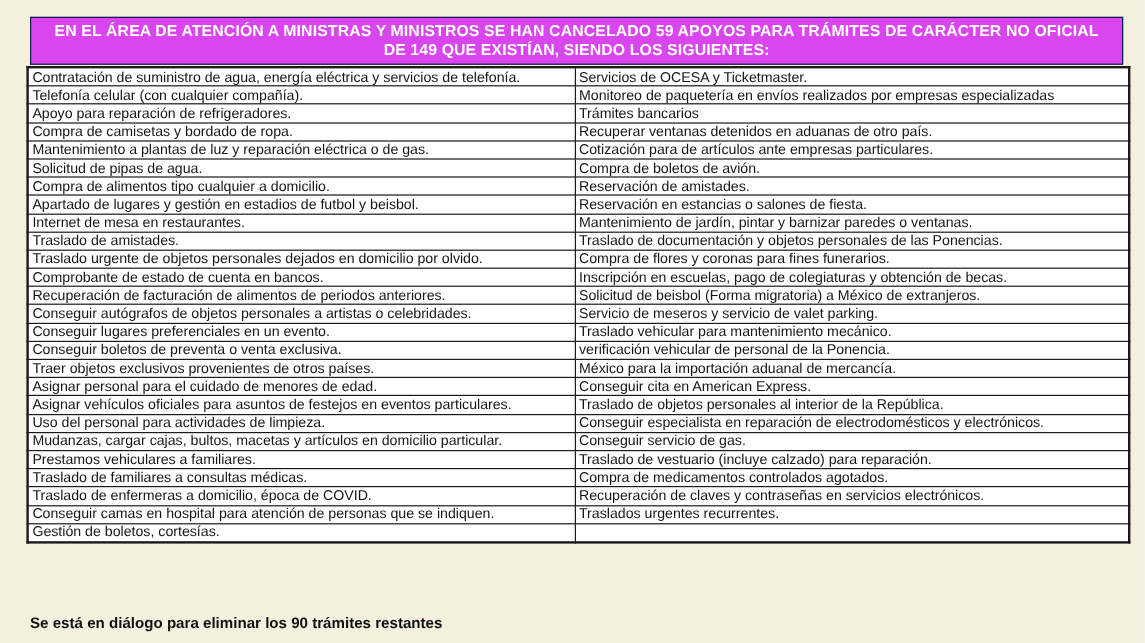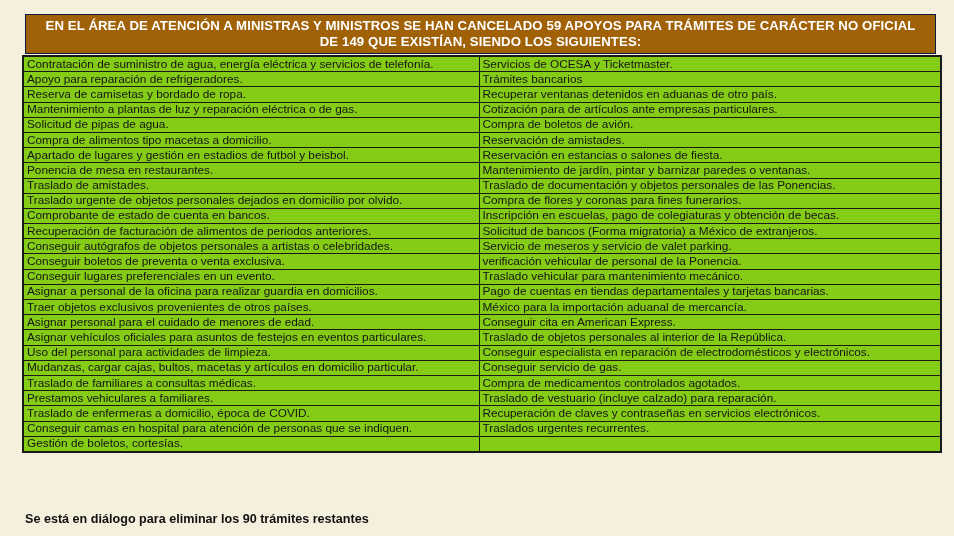--- a/index.html
+++ b/index.html
@@ -13,38 +13,38 @@
     background: #f5efde;
     font-family: "Liberation Sans", sans-serif;
     overflow: hidden;
   }
   .title-banner {
     position: absolute;
     left: 25px;
     top: 14px;
     width: 911px;
     box-sizing: border-box;
-    background: #a16207;
+    background: #d946ef;
     border: 1px solid #0e1c44;
     color: #ffffff;
     font-weight: bold;
     font-size: 13.2px;
     line-height: 16px;
     text-align: center;
     padding: 3px 10px;
     letter-spacing: 0.1px;
   }
   table.grid {
     position: absolute;
     left: 22px;
     top: 55px;
     width: 918px;
     border-collapse: collapse;
     table-layout: fixed;
-    background: #84cc16;
+    background: #ffffff;
     border: 2px solid #1a1a1a;
   }
   table.grid td {
     border: 1px solid #1a1a1a;
     font-size: 11.8px;
     line-height: 13px;
     height: 14.2px;
     padding: 0 3px;
     color: #141414;
     white-space: nowrap;
@@ -74,78 +74,78 @@
   <colgroup>
     <col class="left-col">
     <col class="right-col">
   </colgroup>
   <tbody id="table-body">
       <tr>
         <td>Contratación de suministro de agua, energía eléctrica y servicios de telefonía.</td>
         <td>Servicios de OCESA y Ticketmaster.</td>
       </tr>
       <tr>
+        <td>Telefonía celular (con cualquier compañía).</td>
+        <td>Monitoreo de paquetería en envíos realizados por empresas especializadas</td>
+      </tr>
+      <tr>
         <td>Apoyo para reparación de refrigeradores.</td>
         <td>Trámites bancarios</td>
       </tr>
       <tr>
-        <td>Reserva de camisetas y bordado de ropa.</td>
+        <td>Compra de camisetas y bordado de ropa.</td>
         <td>Recuperar ventanas detenidos en aduanas de otro país.</td>
       </tr>
       <tr>
         <td>Mantenimiento a plantas de luz y reparación eléctrica o de gas.</td>
         <td>Cotización para de artículos ante empresas particulares.</td>
       </tr>
       <tr>
         <td>Solicitud de pipas de agua.</td>
         <td>Compra de boletos de avión.</td>
       </tr>
       <tr>
-        <td>Compra de alimentos tipo macetas a domicilio.</td>
+        <td>Compra de alimentos tipo cualquier a domicilio.</td>
         <td>Reservación de amistades.</td>
       </tr>
       <tr>
         <td>Apartado de lugares y gestión en estadios de futbol y beisbol.</td>
         <td>Reservación en estancias o salones de fiesta.</td>
       </tr>
       <tr>
-        <td>Ponencia de mesa en restaurantes.</td>
+        <td>Internet de mesa en restaurantes.</td>
         <td>Mantenimiento de jardín, pintar y barnizar paredes o ventanas.</td>
       </tr>
       <tr>
         <td>Traslado de amistades.</td>
         <td>Traslado de documentación y objetos personales de las Ponencias.</td>
       </tr>
       <tr>
         <td>Traslado urgente de objetos personales dejados en domicilio por olvido.</td>
         <td>Compra de flores y coronas para fines funerarios.</td>
       </tr>
       <tr>
         <td>Comprobante de estado de cuenta en bancos.</td>
         <td>Inscripción en escuelas, pago de colegiaturas y obtención de becas.</td>
       </tr>
       <tr>
         <td>Recuperación de facturación de alimentos de periodos anteriores.</td>
-        <td>Solicitud de bancos (Forma migratoria) a México de extranjeros.</td>
+        <td>Solicitud de beisbol (Forma migratoria) a México de extranjeros.</td>
       </tr>
       <tr>
         <td>Conseguir autógrafos de objetos personales a artistas o celebridades.</td>
         <td>Servicio de meseros y servicio de valet parking.</td>
       </tr>
       <tr>
-        <td>Conseguir boletos de preventa o venta exclusiva.</td>
-        <td>verificación vehicular de personal de la Ponencia.</td>
-      </tr>
-      <tr>
         <td>Conseguir lugares preferenciales en un evento.</td>
         <td>Traslado vehicular para mantenimiento mecánico.</td>
       </tr>
       <tr>
-        <td>Asignar a personal de la oficina para realizar guardia en domicilios.</td>
-        <td>Pago de cuentas en tiendas departamentales y tarjetas bancarias.</td>
+        <td>Conseguir boletos de preventa o venta exclusiva.</td>
+        <td>verificación vehicular de personal de la Ponencia.</td>
       </tr>
       <tr>
         <td>Traer objetos exclusivos provenientes de otros países.</td>
         <td>México para la importación aduanal de mercancía.</td>
       </tr>
       <tr>
         <td>Asignar personal para el cuidado de menores de edad.</td>
         <td>Conseguir cita en American Express.</td>
       </tr>
       <tr>
@@ -154,26 +154,26 @@
       </tr>
       <tr>
         <td>Uso del personal para actividades de limpieza.</td>
         <td>Conseguir especialista en reparación de electrodomésticos y electrónicos.</td>
       </tr>
       <tr>
         <td>Mudanzas, cargar cajas, bultos, macetas y artículos en domicilio particular.</td>
         <td>Conseguir servicio de gas.</td>
       </tr>
       <tr>
+        <td>Prestamos vehiculares a familiares.</td>
+        <td>Traslado de vestuario (incluye calzado) para reparación.</td>
+      </tr>
+      <tr>
         <td>Traslado de familiares a consultas médicas.</td>
         <td>Compra de medicamentos controlados agotados.</td>
-      </tr>
-      <tr>
-        <td>Prestamos vehiculares a familiares.</td>
-        <td>Traslado de vestuario (incluye calzado) para reparación.</td>
       </tr>
       <tr>
         <td>Traslado de enfermeras a domicilio, época de COVID.</td>
         <td>Recuperación de claves y contraseñas en servicios electrónicos.</td>
       </tr>
       <tr>
         <td>Conseguir camas en hospital para atención de personas que se indiquen.</td>
         <td>Traslados urgentes recurrentes.</td>
       </tr>
       <tr>

